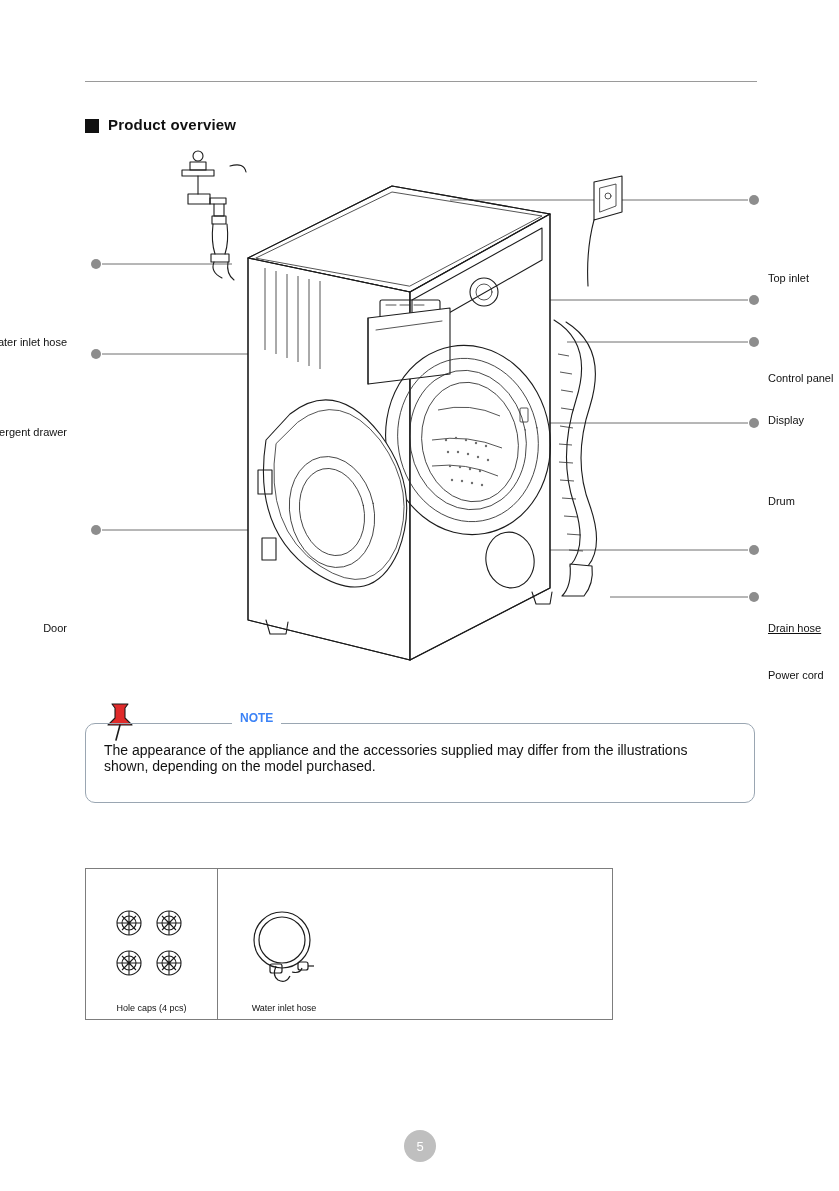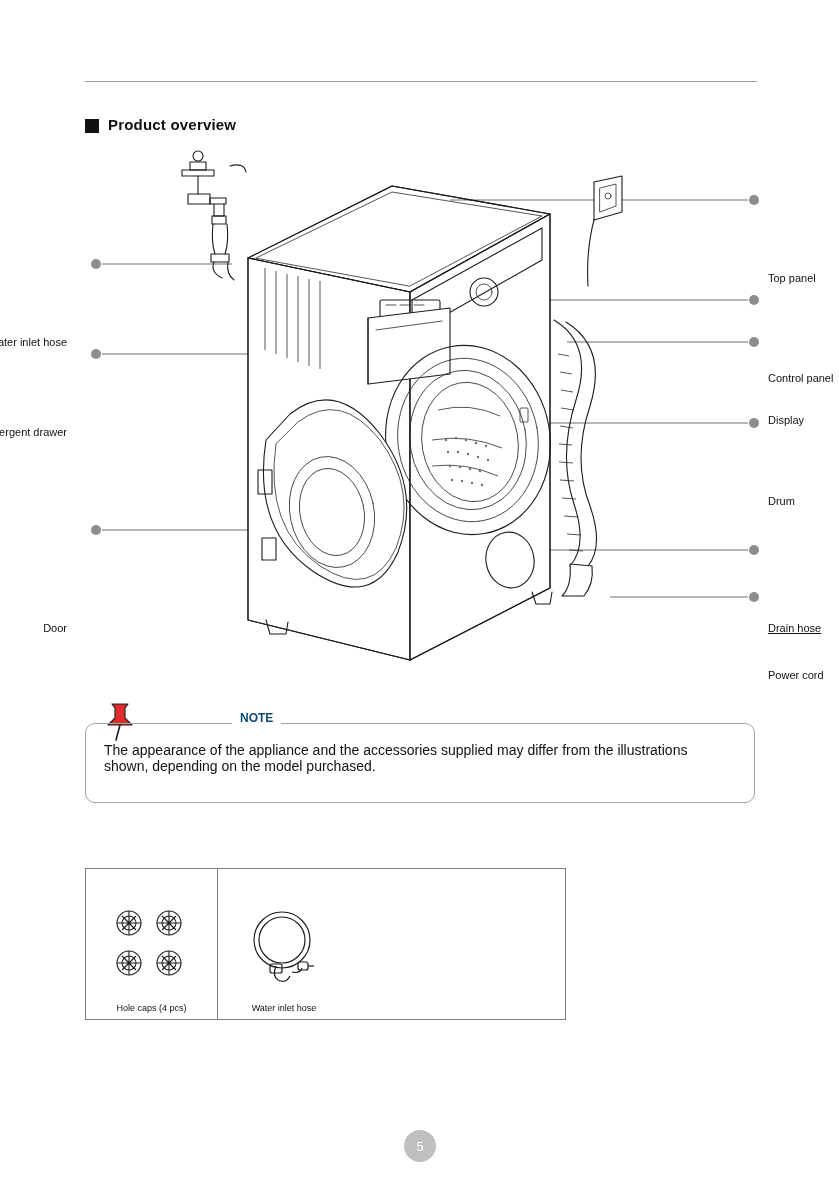--- a/index.html
+++ b/index.html
@@ -92,38 +92,38 @@
     height: 42px;
   }
   .note-title {
     position: absolute;
     left: 232px;
     top: 711px;
     background: #ffffff;
     padding: 0 8px;
     font-size: 12px;
     font-weight: bold;
-    color: #0c4a6e;
+    color: #3b82f6;
   }
   .note-text {
     position: absolute;
     left: 104px;
     top: 742px;
     width: 630px;
     font-size: 14px;
     line-height: 16px;
     color: #111;
   }
 
   
   .acc-table {
     position: absolute;
     left: 85px;
     top: 868px;
-    width: 481px;
+    width: 528px;
     height: 152px;
     display: flex;
     box-sizing: border-box;
     border: 1px solid #7d7d7d;
   }
   .acc-cell {
     width: 132px;
     height: 100%;
     box-sizing: border-box;
     border-right: 1px solid #7d7d7d;
@@ -362,21 +362,21 @@
           <path d="M480 340 l14 1"></path>
         <path d="M482 358 l14 1"></path>
           <path d="M484 376 l14 1"></path>
         <path d="M487 394 l14 1"></path>
           <path d="M489 410 l14 1"></path>
       </g>
 
     </svg>
   </div>
 
-  <div class="callout-label right" style="left:768px; top:272px;">Top panel</div>
+  <div class="callout-label right" style="left:768px; top:272px;">Top inlet</div>
   <div class="callout-label right" style="left:768px; top:372px;">Control panel</div>
   <div class="callout-label right" style="left:768px; top:414px;">Display</div>
   <div class="callout-label right" style="left:768px; top:495px;">Drum</div>
   <div class="callout-label right" style="left:768px; top:622px;text-decoration:underline;">Drain hose</div>
   <div class="callout-label right" style="left:768px; top:669px;">Power cord</div>
 
   <div class="callout-label left" style="right:772px; top:336px;">Water inlet hose</div>
   <div class="callout-label left" style="right:772px; top:426px;">Detergent drawer</div>
   <div class="callout-label left" style="right:772px; top:622px;">Door</div>
 

